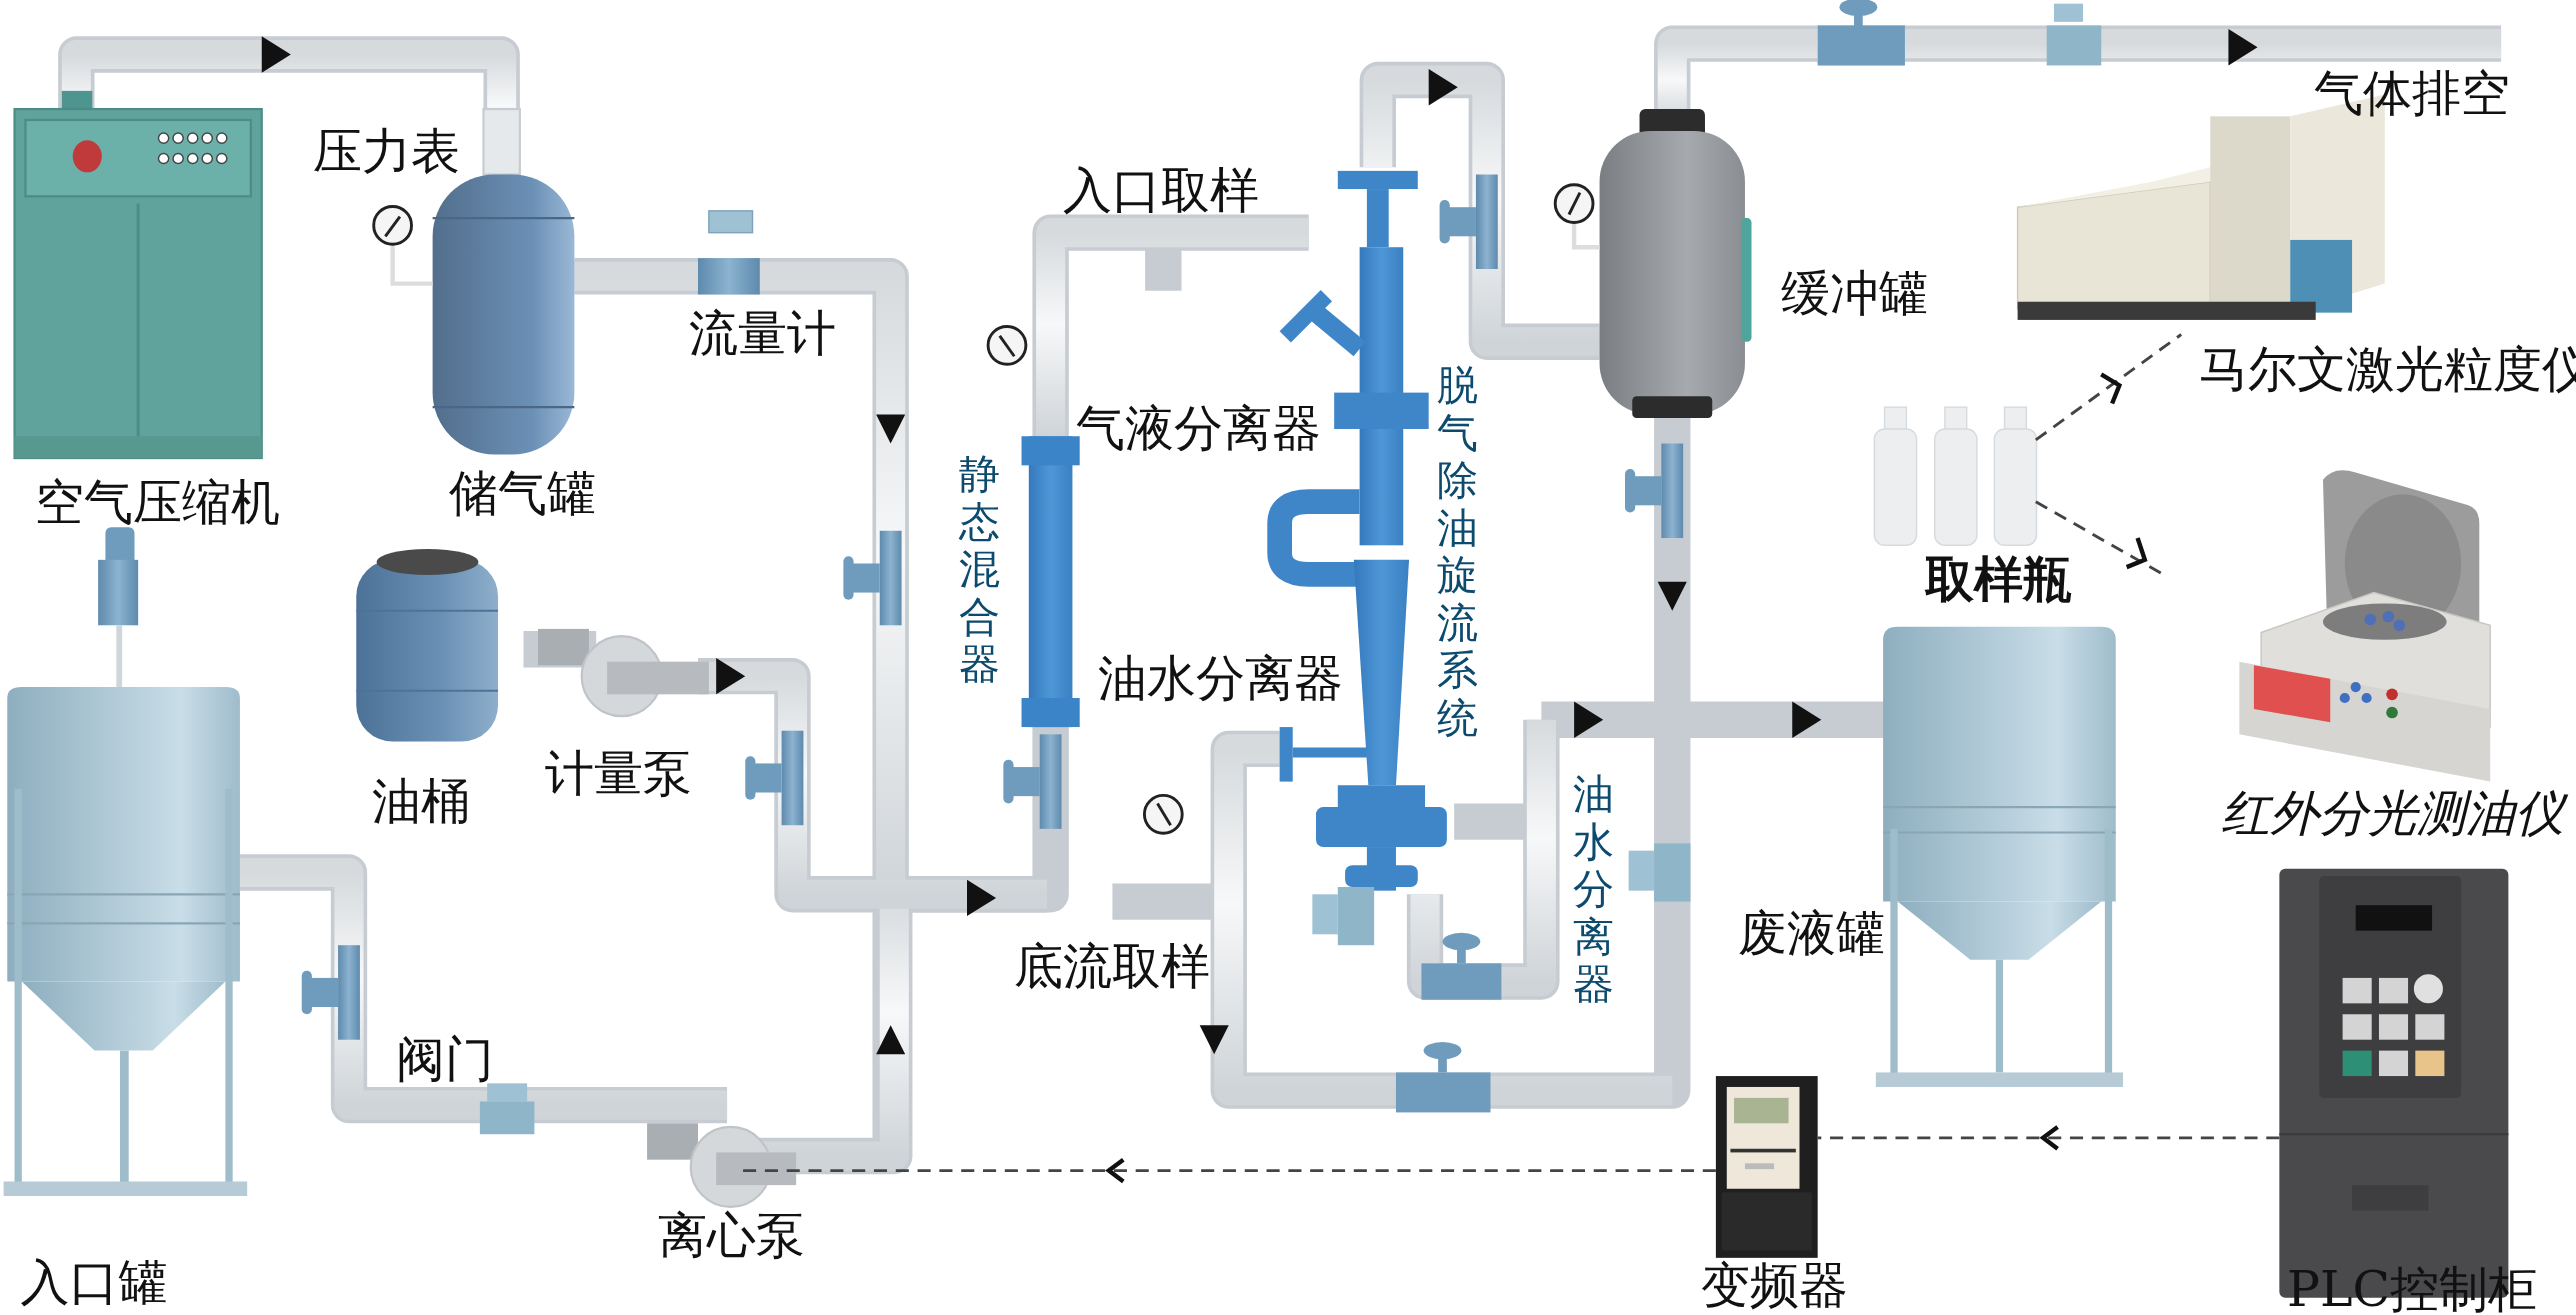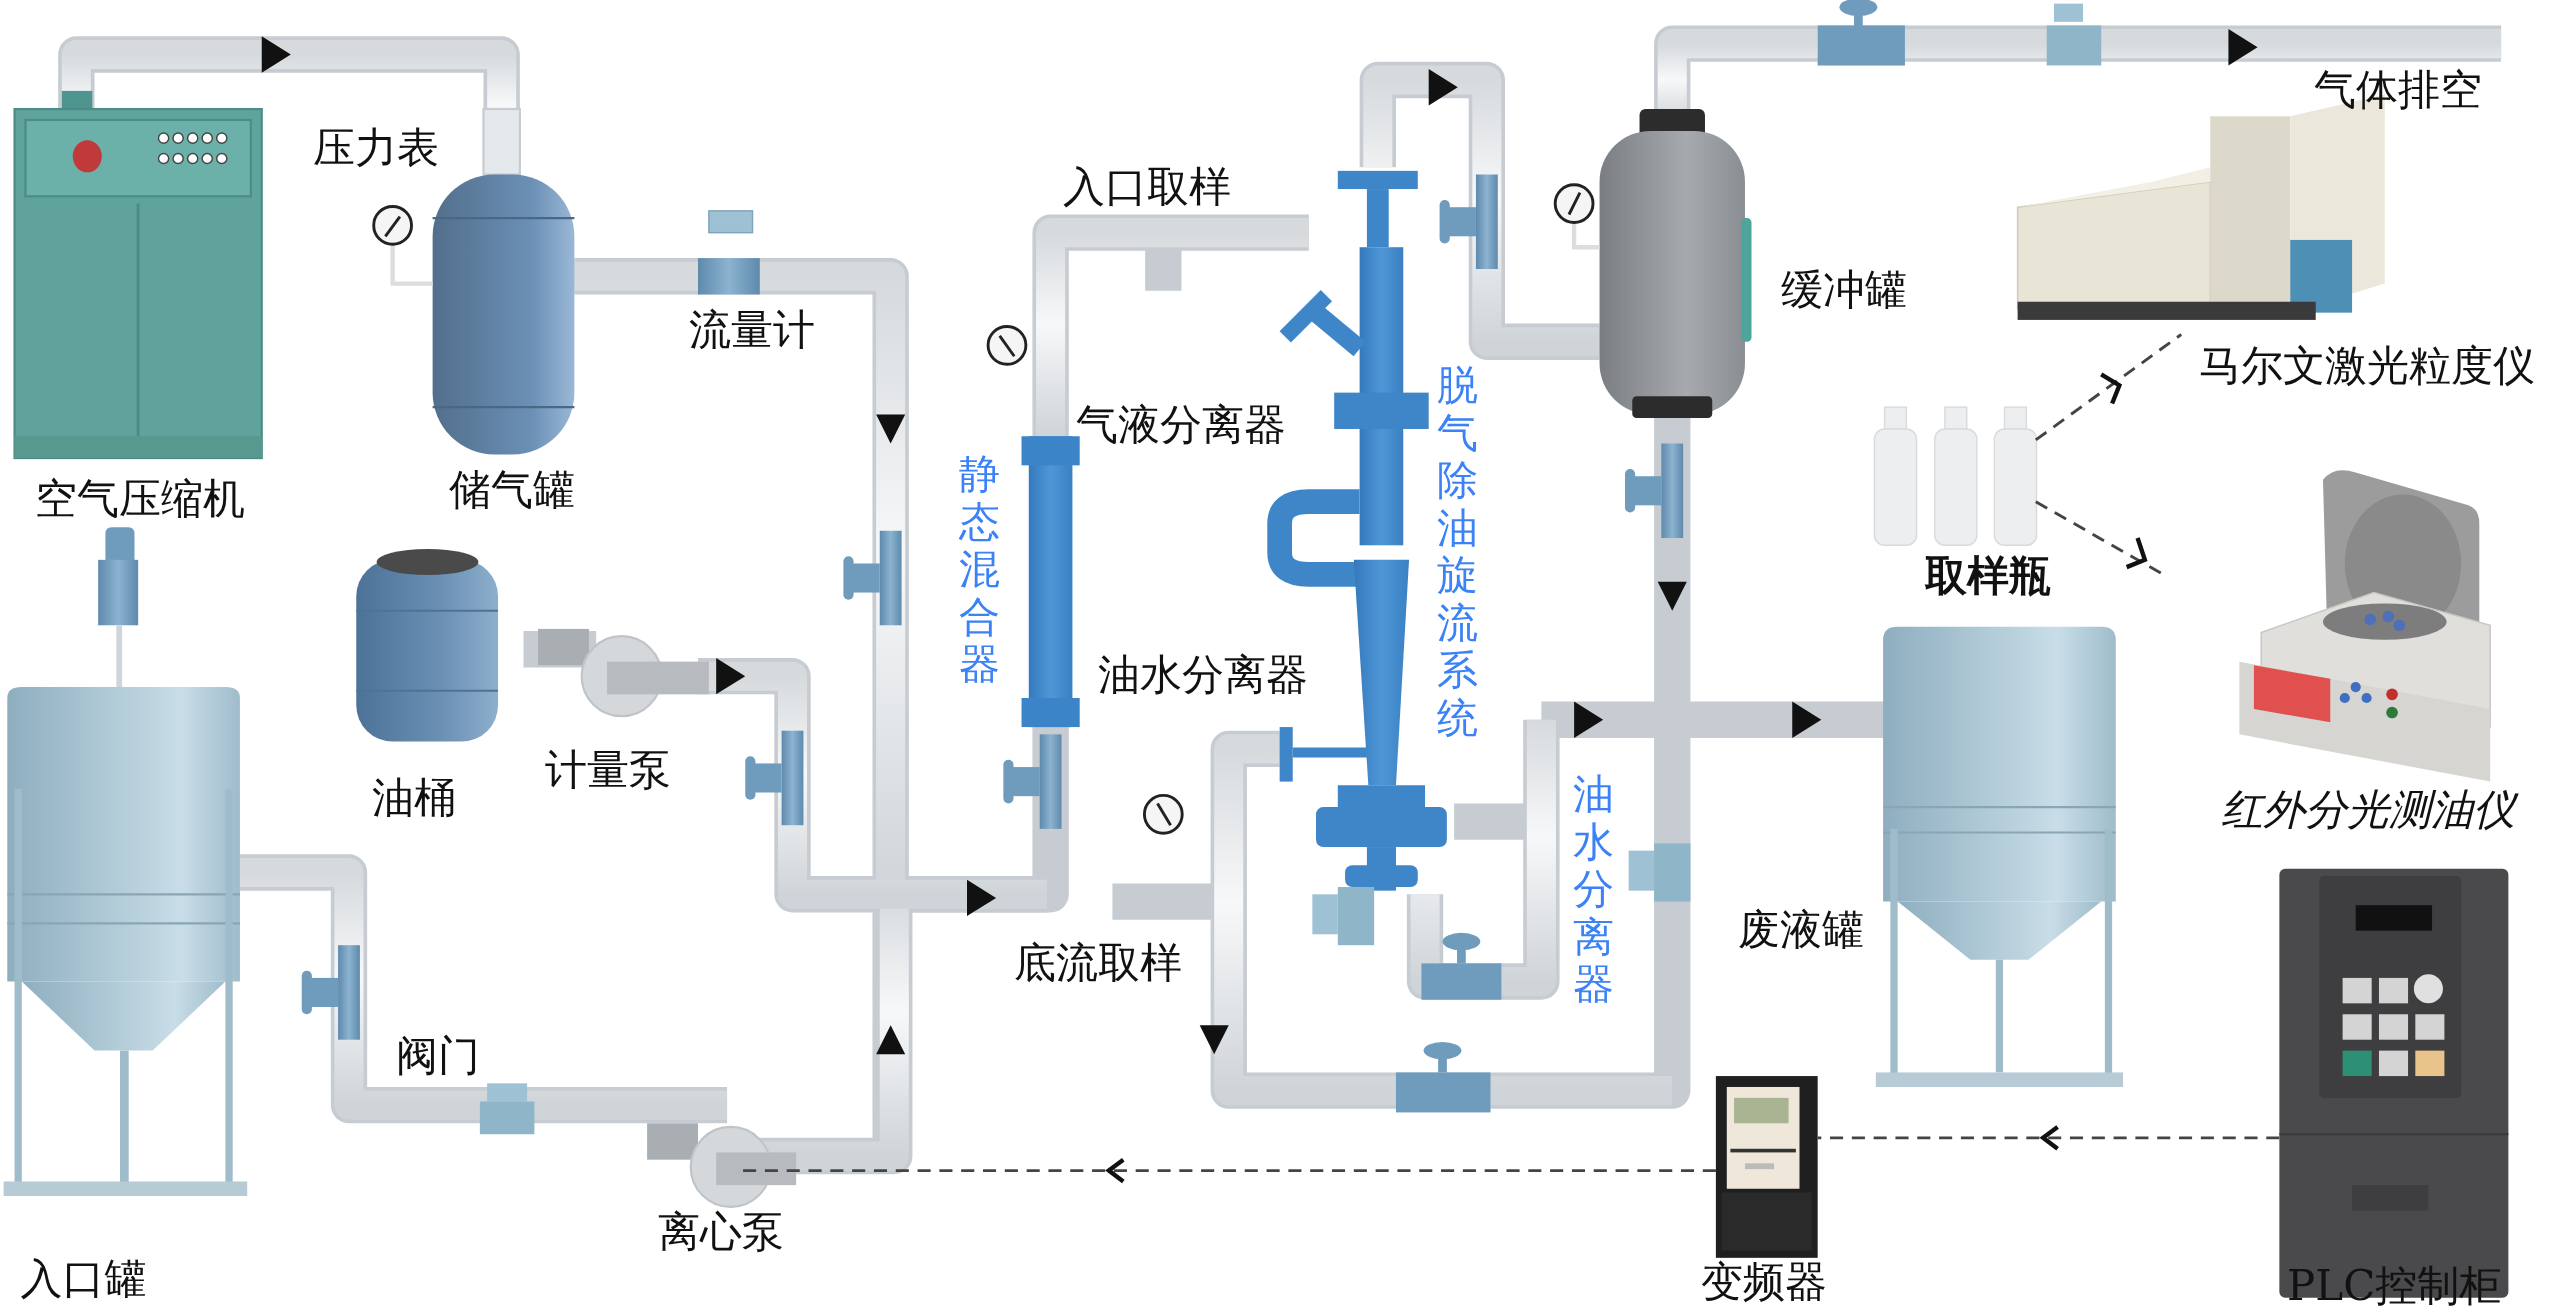--- a/index.html
+++ b/index.html
@@ -1,19 +1,19 @@
 <!DOCTYPE html>
 <html style="font-size:11.6px"><head>
 <meta charset="utf-8">
 <style>
   html,body{margin:0;padding:0;background:#fff;}
   body{width:2576px;height:1316px;position:relative;overflow:hidden;font-family:"DejaVu Serif","Liberation Serif",serif;}
   #stage{position:absolute;left:0;top:0;width:2576px;height:1316px;}
-  .lbl{position:absolute;font-size:42px;color:#111;white-space:nowrap;line-height:1;font-family:"DejaVu Serif","Liberation Serif",serif;}
-  .vlbl{position:absolute;font-size:41px;color:#3b82f6;line-height:1.16;width:47px;text-align:center;word-break:break-all;font-family:"DejaVu Serif","Liberation Serif",serif;}
+  .lbl{position:absolute;font-size:49px;color:#111;white-space:nowrap;line-height:1;font-family:"DejaVu Serif","Liberation Serif",serif;}
+  .vlbl{position:absolute;font-size:41px;color:#0c4a6e;line-height:1.16;width:47px;text-align:center;word-break:break-all;font-family:"DejaVu Serif","Liberation Serif",serif;}
   .bold{font-weight:bold;}
 </style>
 </head>
 <body>
 
 <div id="stage">
 <svg width="2576" height="1316" viewBox="0 0 3543 1810" xmlns="http://www.w3.org/2000/svg">
   <defs>
     <linearGradient id="pipeH" x1="0" y1="0" x2="0" y2="1">
       <stop offset="0" stop-color="#d6dadd"></stop>

